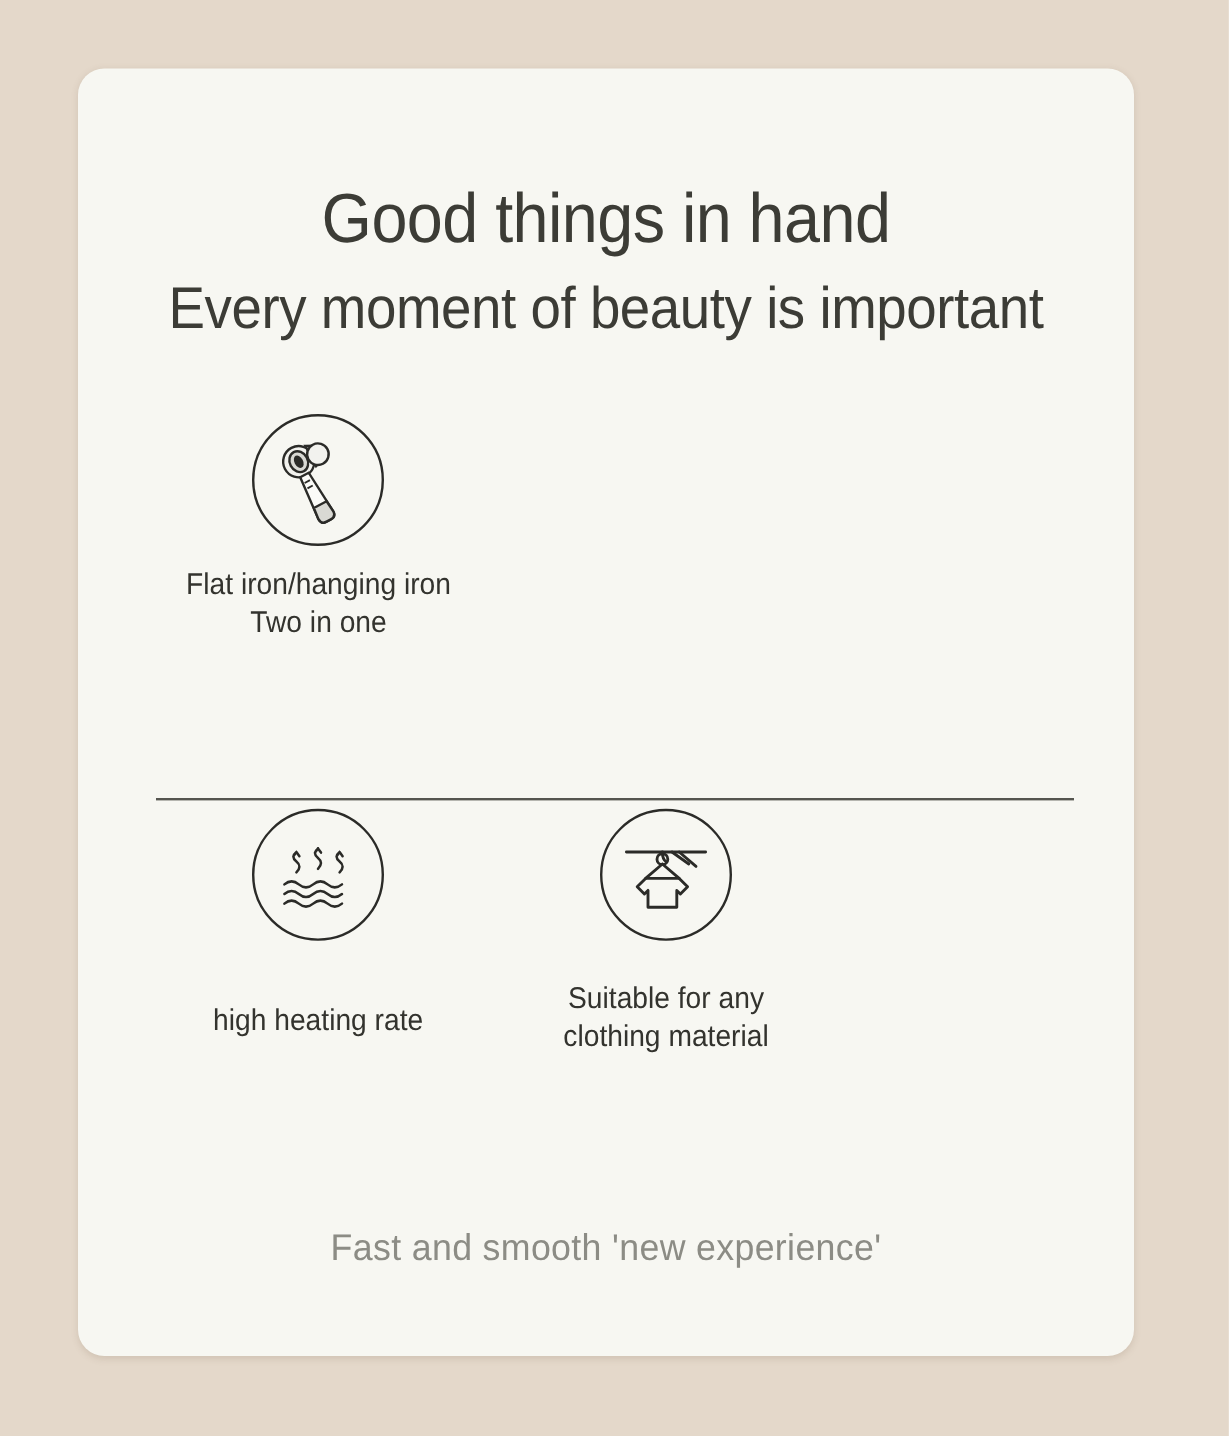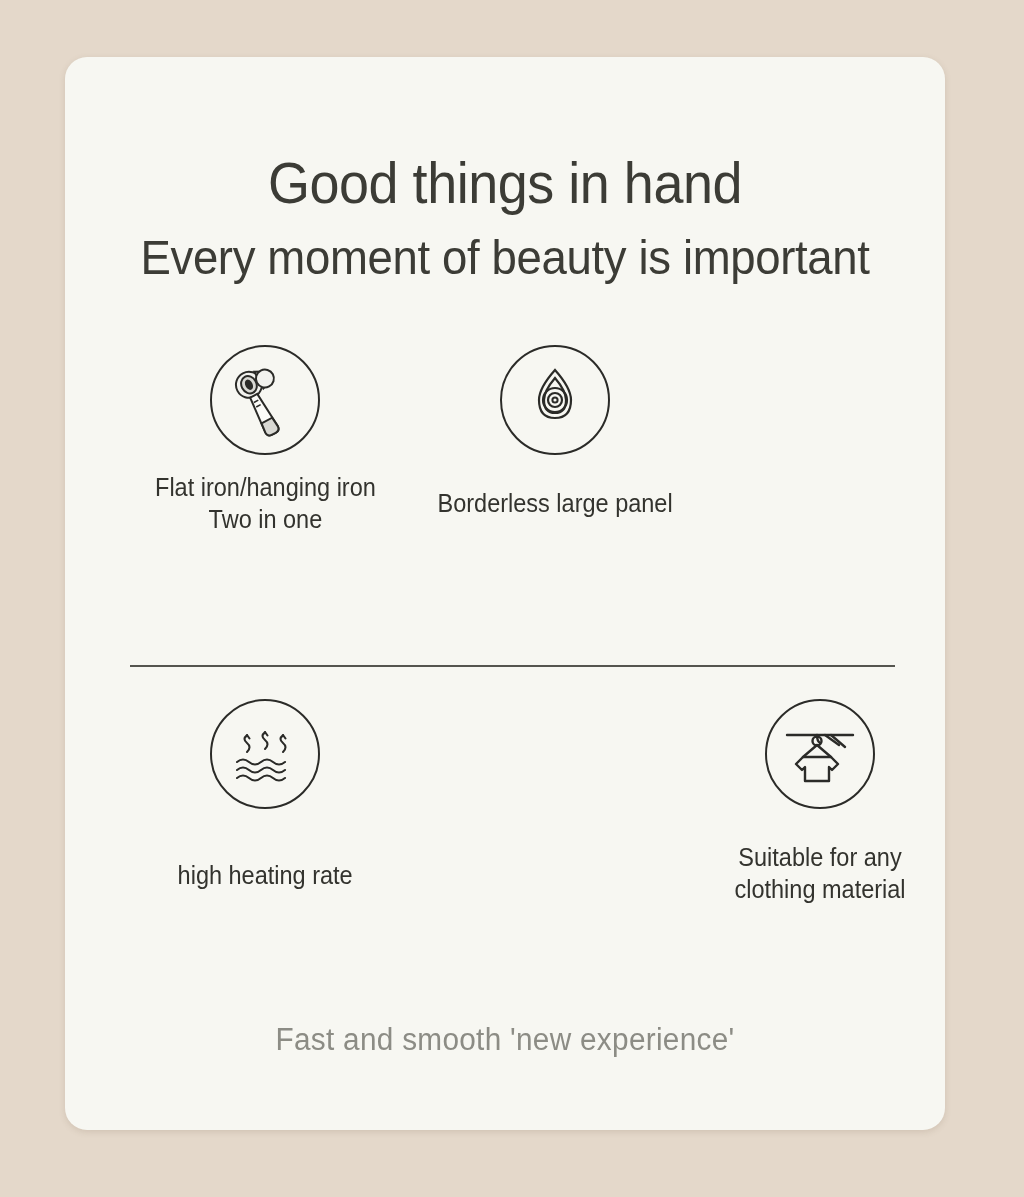--- a/index.html
+++ b/index.html
@@ -46,21 +46,21 @@
     white-space:nowrap;
   }
 
   
   .row{
     position:absolute;left:0;width:880px;
     display:flex;
     gap:40px;
   }
   .row-1{top:288px;}
-  .row-2{top:642px;justify-content:space-between;}
+  .row-2{top:617px;}
 
   .feature{
     width:250px;
     display:flex;
     flex-direction:column;
     align-items:center;
   }
   .feature.f1{margin-left:75px;}
   .feature.f2{margin-left:0px;}
   .feature.f3{margin-left:0px;}
@@ -148,36 +148,20 @@
             </g>
           </svg>
         </div>
         <div class="caption cap-a">
           <span class="l1">Flat iron/hanging iron</span>
           <span class="l2">Two in one</span>
         </div>
       </div>
 
 
-      <div class="feature f3">
-        <div class="icon-circle">
-          <svg width="72" height="72" viewBox="0 0 72 72">
-            <g fill="none" stroke="#2b2b28" stroke-width="2.2">
-              <path d="M36 6 Q52 24 52 36 Q52 54 36 54 Q20 54 20 36 Q20 24 36 6 Z"></path>
-              <path d="M36 14 Q47 27 47 36 Q47 49 36 49 Q25 49 25 36 Q25 27 36 14 Z"></path>
-              <circle cx="36" cy="36" r="12"></circle>
-              <circle cx="36" cy="36" r="7"></circle>
-              <circle cx="36" cy="36" r="2.6" stroke-width="2"></circle>
-            </g>
-          </svg>
-        </div>
-        <div class="caption cap-c">
-          <span class="l1">Borderless large panel</span>
-        </div>
-      </div>
 
     </div>
 
     <div class="divider"></div>
 
     <div class="row row-2">
 
       <div class="feature f1">
         <div class="icon-circle">
           <svg width="74" height="64" viewBox="0 0 74 64">

